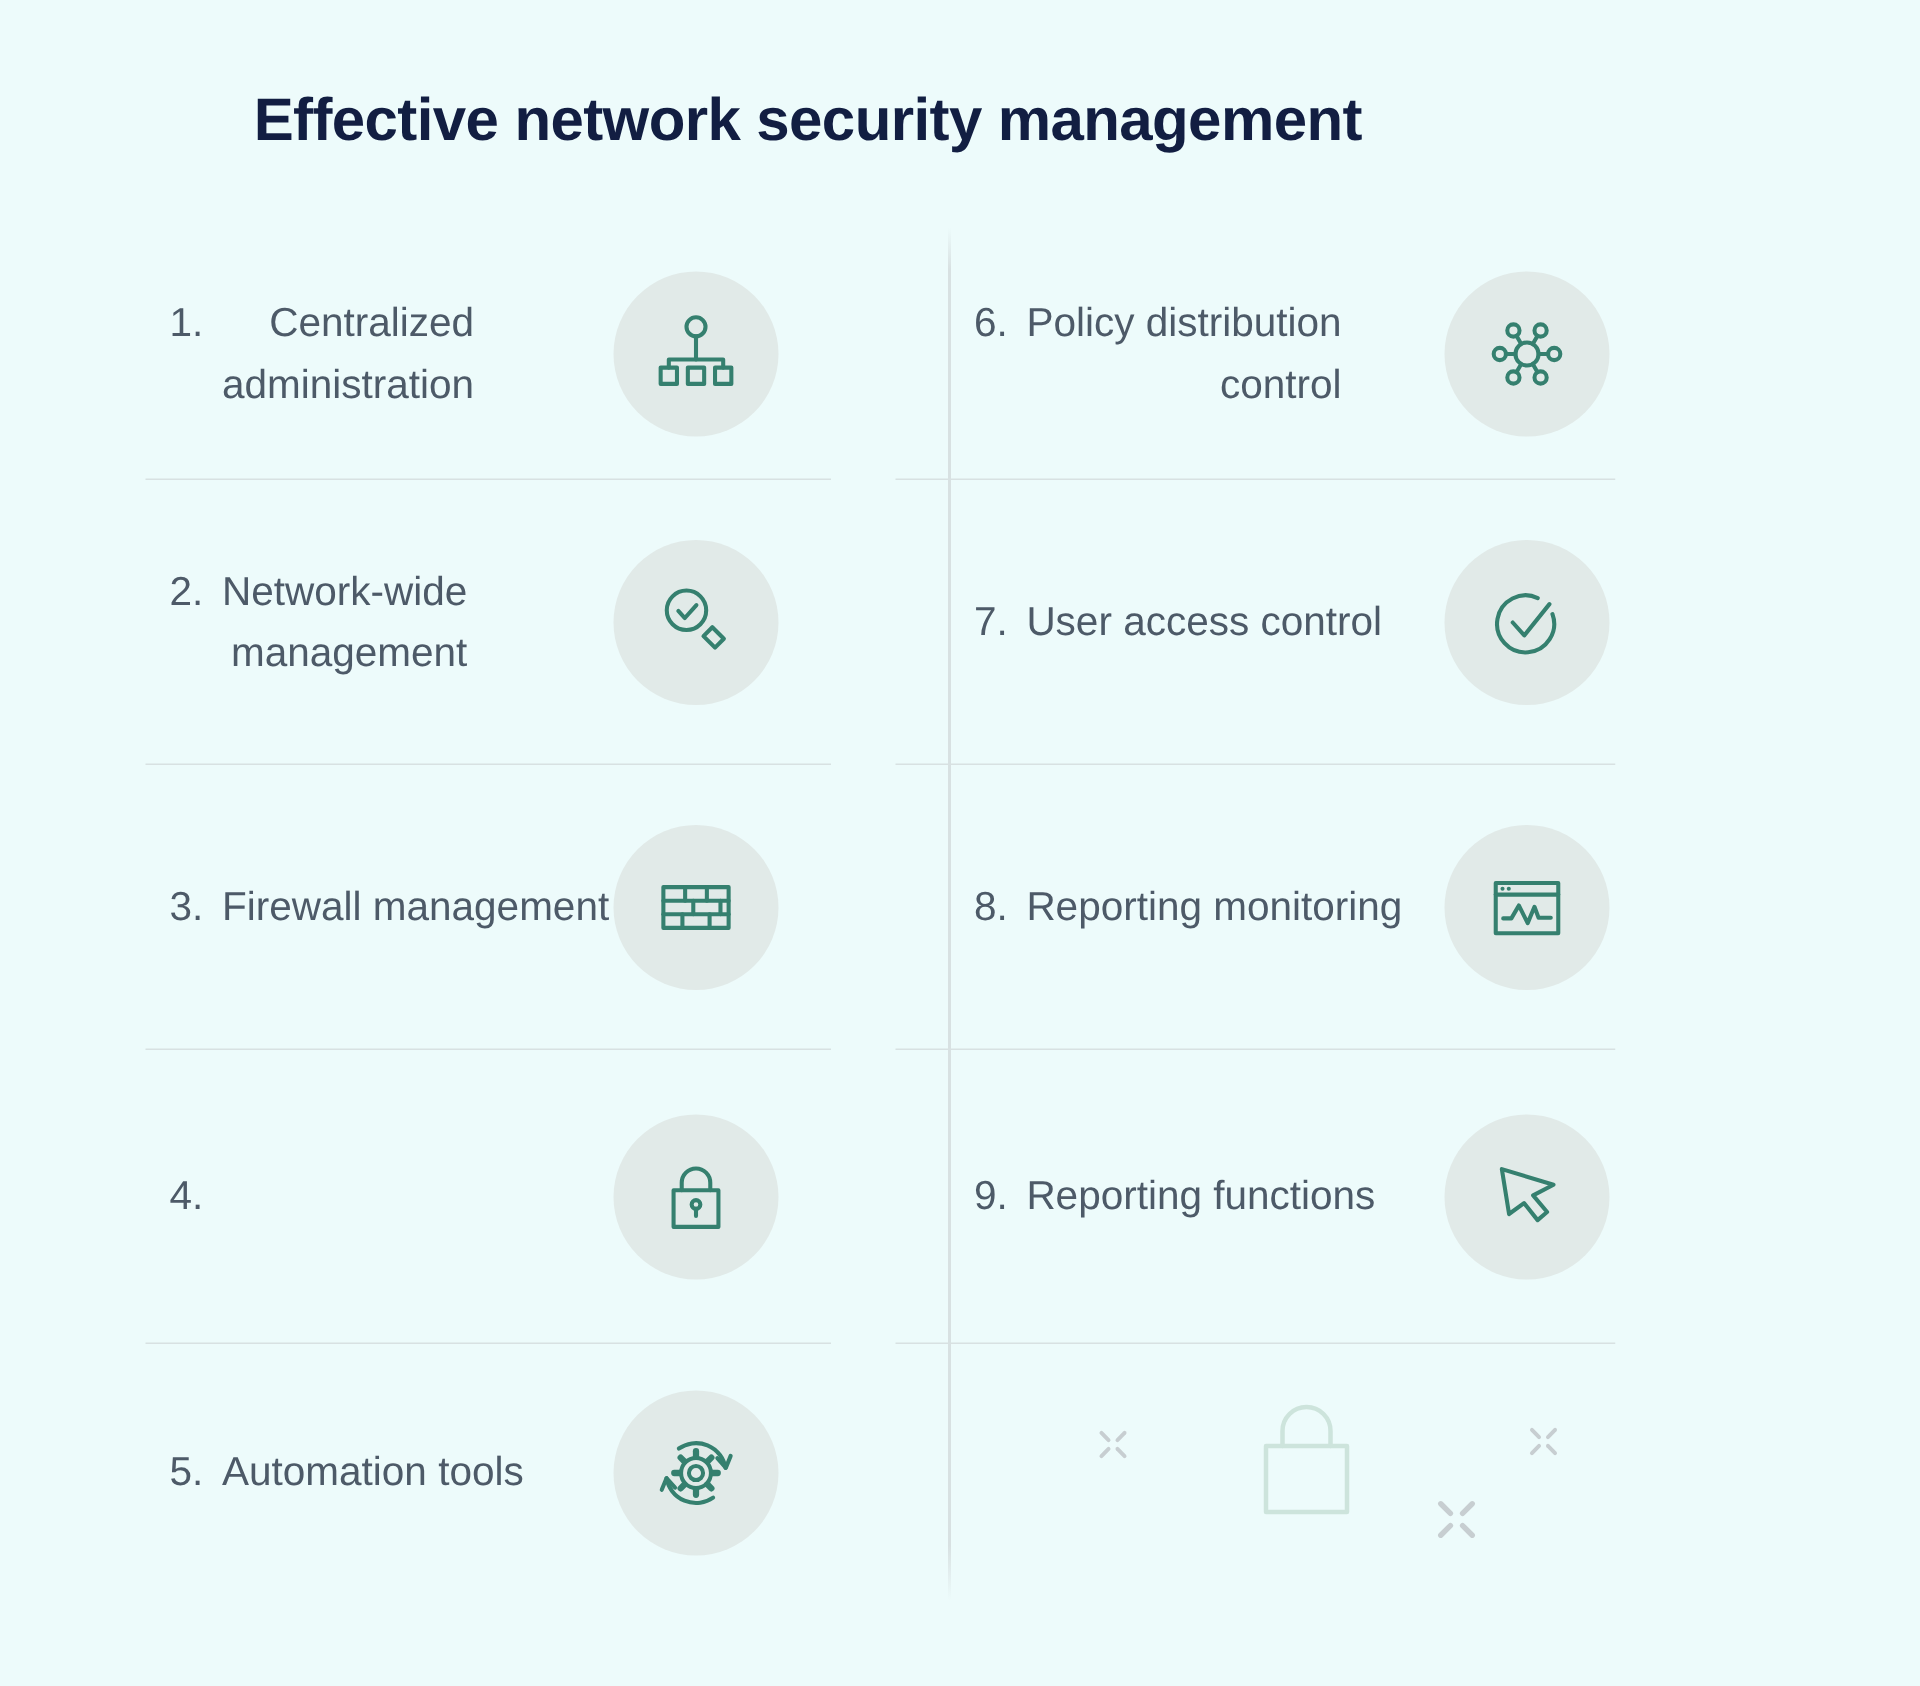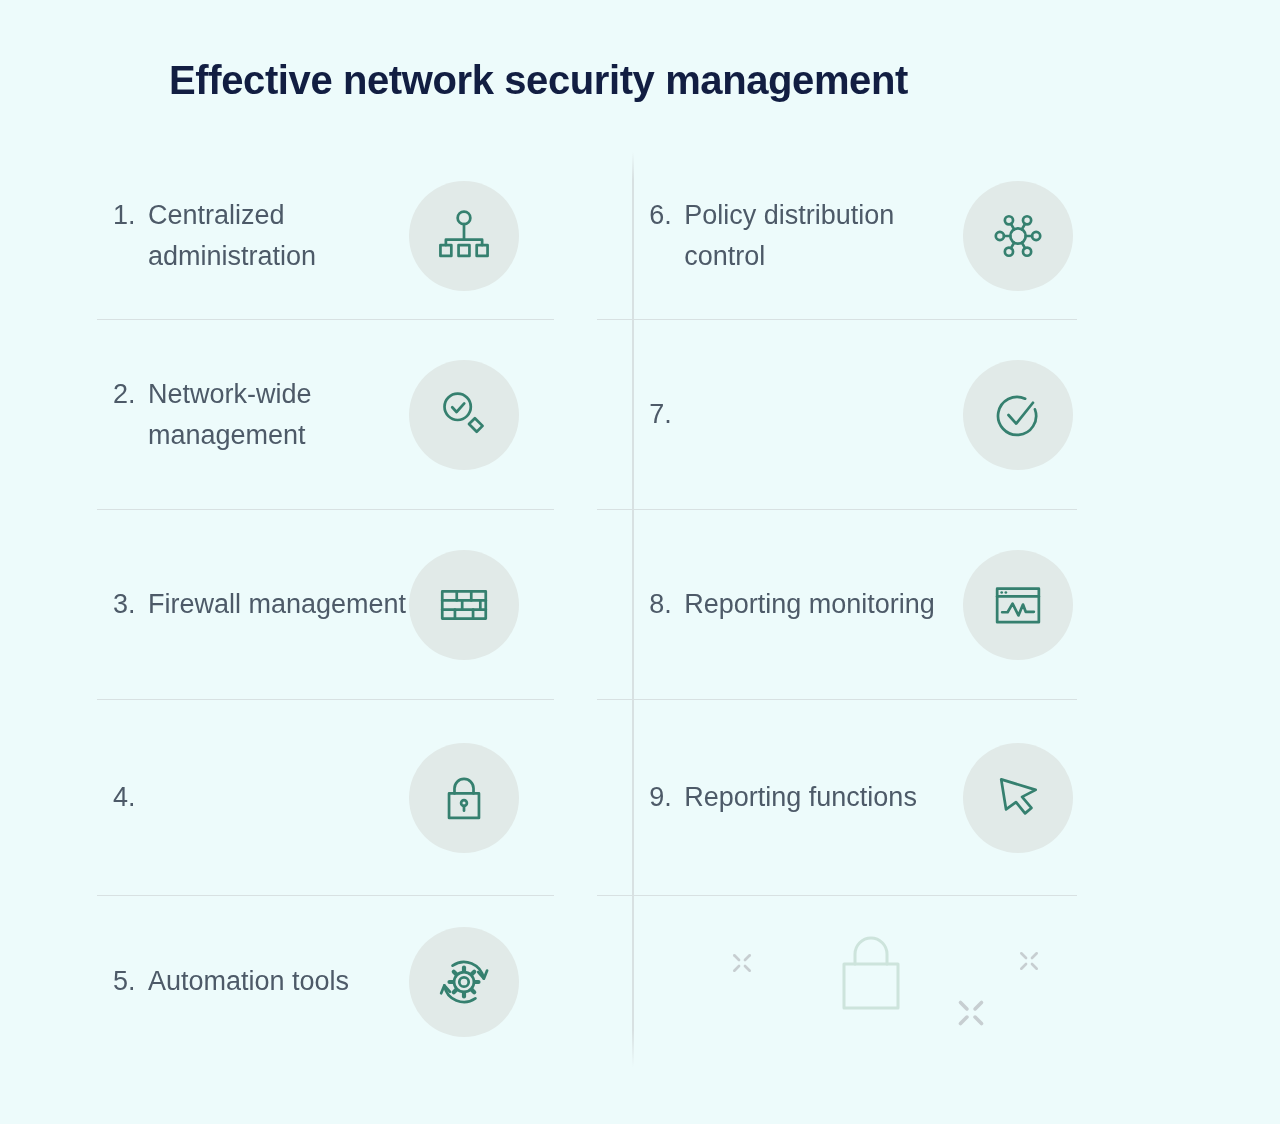--- a/index.html
+++ b/index.html
@@ -37,21 +37,21 @@
     justify-content: space-between;
     box-sizing: border-box;
   }
   .col-left  .cell { padding-left: 16px; }
   .col-right .cell { padding-left: 52px; }
   .cell + .cell { border-top: 1px solid var(--divider, #d8e1e2); }
   .r1 { height: 167px; } .r2 { height: 190px; } .r3 { height: 190px; }
   .r4 { height: 196px; } .r5 { height: 172px; }
   .txt { display: flex; font-size: 27px; color: var(--item-text, #4d5a68); }
   .num { width: 35px; flex-shrink: 0; line-height: 41px; }
-  .label { white-space: pre-line; line-height: 41px; }
+  .label { white-space: pre-line; line-height: 41px; text-align: right; }
   .icon-circle {
     width: 110px; height: 110px; border-radius: 50%;
     background: var(--icon-circle-bg, #e1eae8);
     display: flex; align-items: center; justify-content: center;
     flex-shrink: 0;
   }
   .col-left  .icon-circle { margin-right: 35px; }
   .col-right .icon-circle { margin-right: 4px; }
   .v-divider {
     position: absolute;
@@ -208,20 +208,21 @@
               <circle cx="22" cy="49.3" r="4.5"></circle>
             <path d="M23.5 32 H16.5"></path>
               <circle cx="12" cy="32" r="4.5"></circle>
           </svg>
         </div>
       </div>
 
       <div class="cell r2">
         <div class="txt">
           <span class="num">7.</span>
+          <span class="label">User access control</span>
         </div>
         <div class="icon-circle">
           <svg class="icon" width="58" height="58" viewBox="0 0 64 64">
             <path d="M50.7 25.8 A 21 21 0 1 1 39.9 14.0"></path>
             <path d="M21.5 32 L30 41.5 L48.5 18.5"></path>
           </svg>
         </div>
       </div>
 
       <div class="cell r3">

